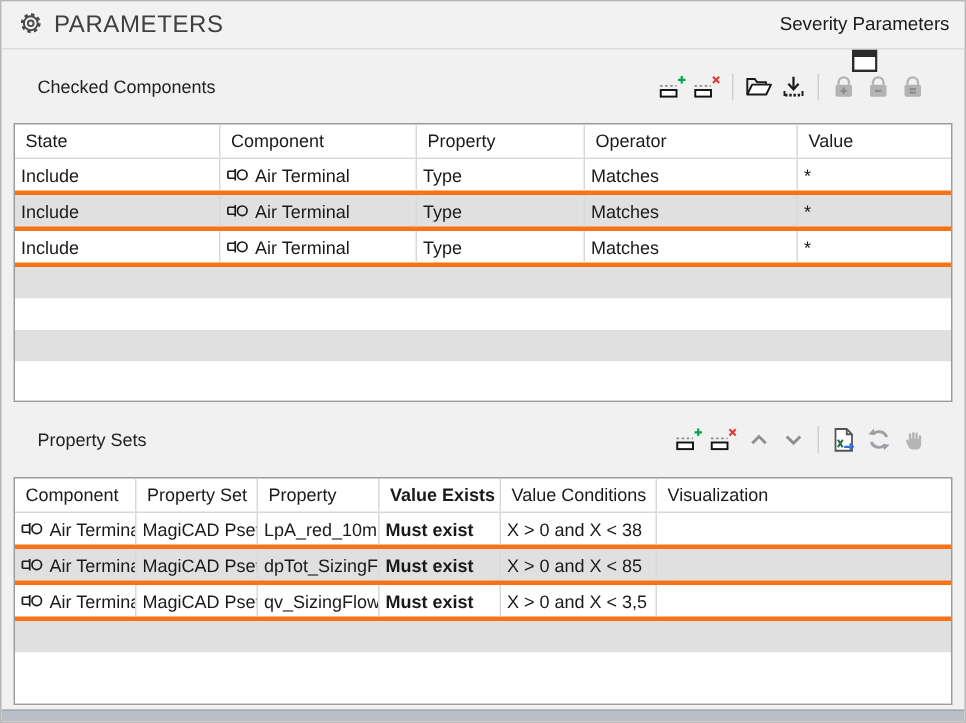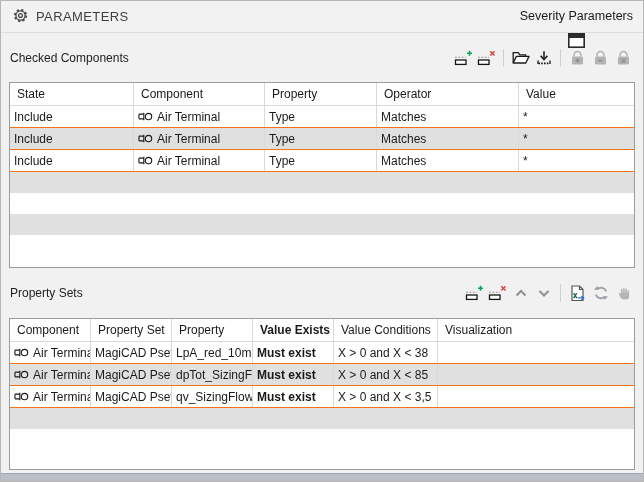--- a/index.html
+++ b/index.html
@@ -4,51 +4,51 @@
 <style>
   html,body{margin:0;padding:0;background:#fff;}
   .panel{
     width:644px;height:482px;box-sizing:border-box;position:relative;overflow:hidden;
     background:#f1f1f1;border:1px solid #b6b6b6;
     font-family:"Liberation Sans",sans-serif;font-size:12px;color:#1a1a1a;
   }
   
   .titlebar{height:32px;box-sizing:border-box;display:flex;align-items:center;gap:7px;
     padding:0 10px 0 11px;border-bottom:1px solid #dcdcdc;background:#f2f2f2;}
-  .title{font-size:13px;letter-spacing:.4px;color:#3f3f3f;}
+  .title{font-size:16px;letter-spacing:.4px;color:#3f3f3f;}
   .tb-right{margin-left:auto;display:flex;align-items:center;gap:8px;flex-direction:column;}
   .sev-label{font-size:12.5px;color:#1a1a1a;}
   .winbtn{display:flex;align-items:center;justify-content:center;width:20px;height:18px;}
   
-  .sect{display:flex;align-items:center;justify-content:space-between;padding:0 9px;box-sizing:border-box;}
+  .sect{display:flex;align-items:center;justify-content:space-between;padding:0 24px;box-sizing:border-box;}
   .sect1{height:49px;}
   .sect2{height:50px;text-align:center;}
   .sect .lbl{color:#222;}
   .toolbar{display:flex;align-items:center;gap:2px;}
   .tbi{width:21px;height:20px;display:flex;align-items:center;justify-content:center;}
   .tsep{width:1px;height:18px;background:#cfcfcf;margin:0 4px;}
   
   .tbl{margin:0 8px;background:#fff;border:1px solid #9b9b9b;box-sizing:border-box;
        display:flex;flex-direction:column;overflow:hidden;}
   .t1{height:186px;}
   .t2{height:152px;}
   .tr{display:flex;flex:0 0 21px;align-items:stretch;}
   .thr{flex:0 0 22px;border-bottom:1px solid #d9d9d9;}
-  .dr{border-bottom:1px solid #f97316;}
+  .dr{border-bottom:3px solid #f97316;}
   .th,.td{box-sizing:border-box;display:flex;align-items:center;gap:4px;
           padding:0 3px 0 4px;overflow:hidden;white-space:nowrap;
           border-right:1px solid #d9d9d9;}
   .th{padding-left:7px;color:#1a1a1a;}
   .th:last-child,.td:last-child{border-right:none;text-align:right;}
   .alt{background:#e0e0e0;}
   .stripe{flex:0 0 21px;}
   .sgray{background:#e0e0e0;}
   .swhite{background:#ffffff;}
   .fill{flex:1 1 auto;background:#ffffff;}
-  .t1 .c1{width:124px;flex:0 0 auto;}
+  .t1 .c1{width:137px;flex:0 0 auto;}
   .t1 .c2{width:131px;flex:0 0 auto;}
   .t1 .c3{width:112px;flex:0 0 auto;}
   .t1 .c4{width:142px;flex:0 0 auto;}
   .t1 .c5{flex:1 1 auto;}
   .t2 .c1{width:81px;flex:0 0 auto;}
   .t2 .c2{width:81px;flex:0 0 auto;}
   .t2 .c3{width:81px;flex:0 0 auto;}
   .t2 .c4{width:81px;flex:0 0 auto;font-weight:bold;}
   .t2 .c5{width:104px;flex:0 0 auto;}
   .t2 .c6{flex:1 1 auto;}

